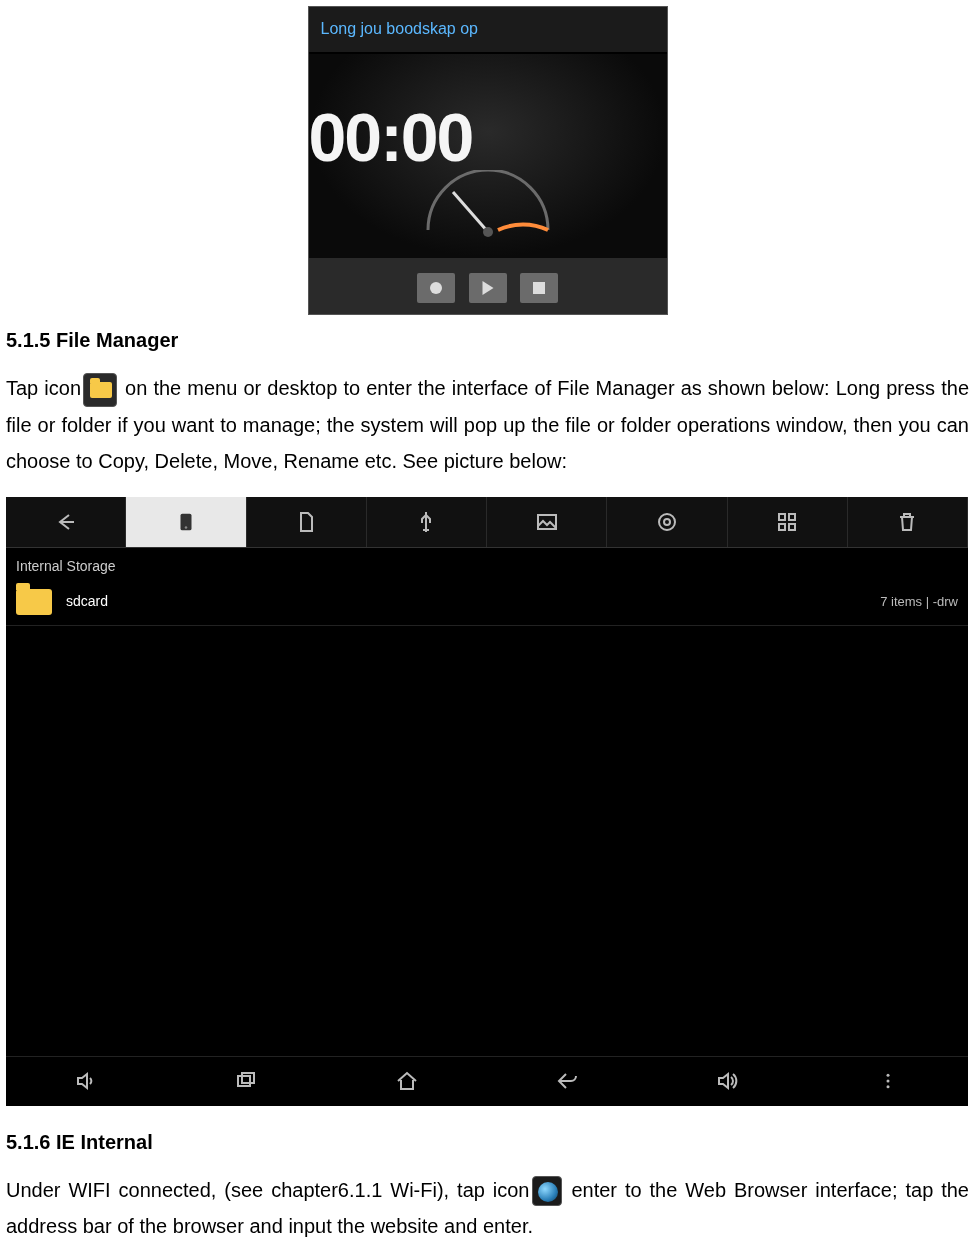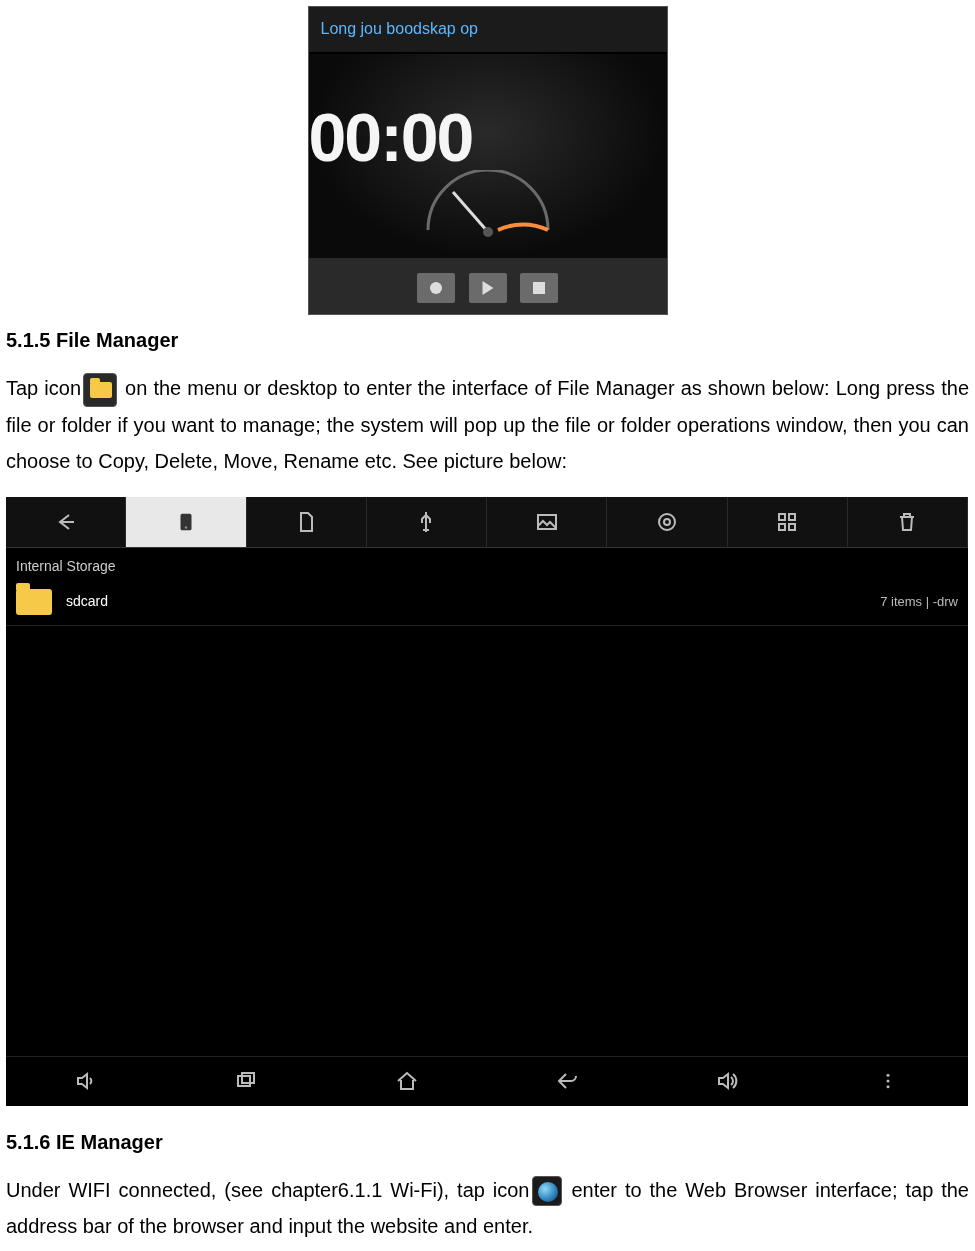--- a/index.html
+++ b/index.html
@@ -312,16 +312,16 @@
     <div class="fm-navslot">
       <svg viewBox="0 0 24 24" width="20" height="20">
           <circle cx="12" cy="5" r="1.8" fill="#bbb"></circle>
           <circle cx="12" cy="12" r="1.8" fill="#bbb"></circle>
           <circle cx="12" cy="19" r="1.8" fill="#bbb"></circle>
         </svg>
     </div>
   </div>
 </div>
 
-<div class="heading">5.1.6 IE Manager</div>
+<div class="heading">5.1.6 IE Internal</div>
 <p class="body-text">
   <span>Under WIFI connected, (see chapter6.1.1 Wi-Fi), tap icon</span><span class="inline-icon br-icon"></span><span> enter to the Web Browser interface; tap the address bar of the browser and input the website and enter.</span>
 </p>
 
 </body></html>

